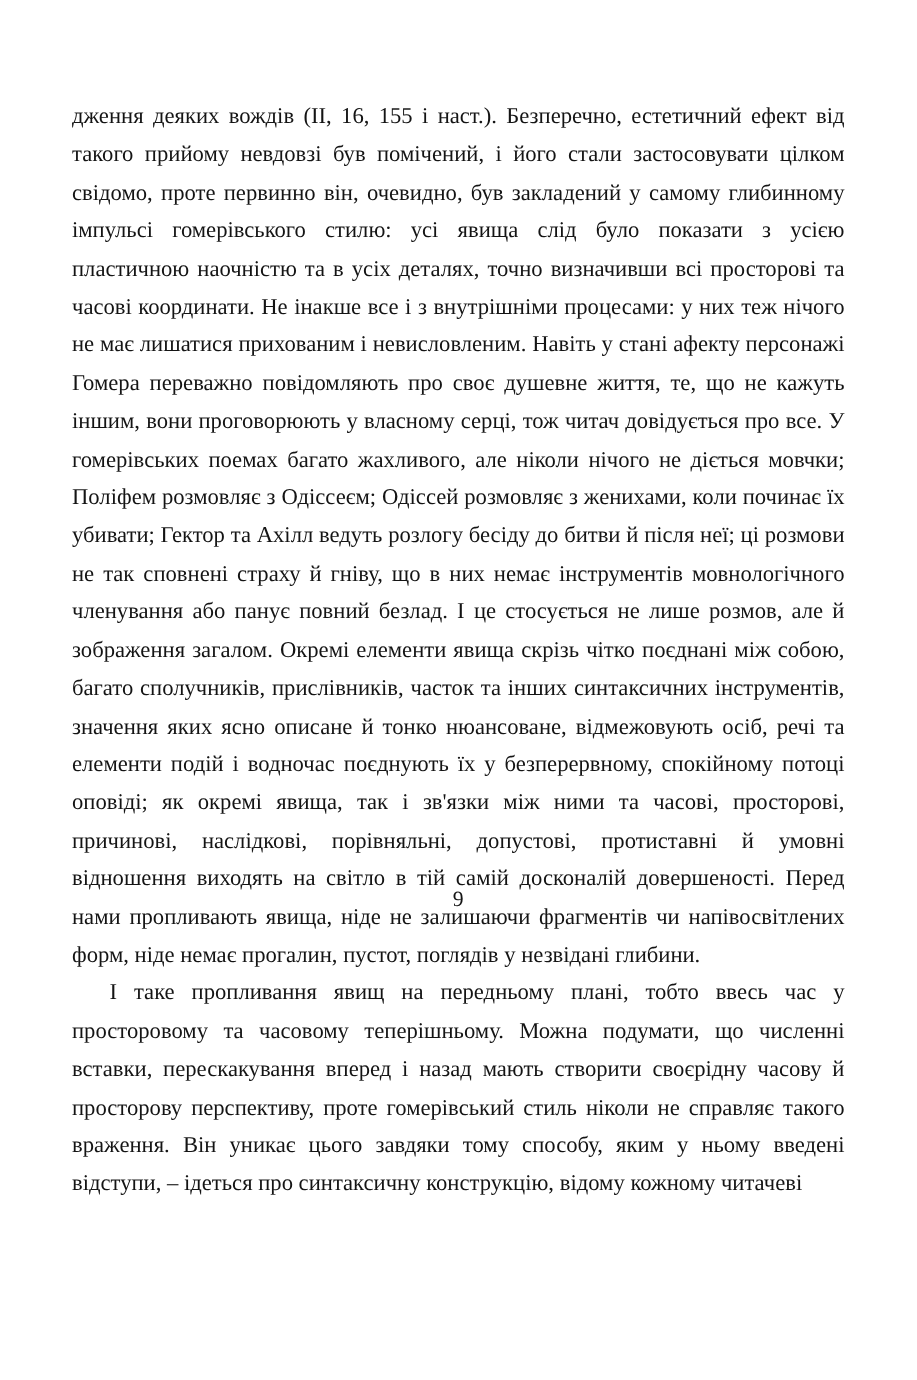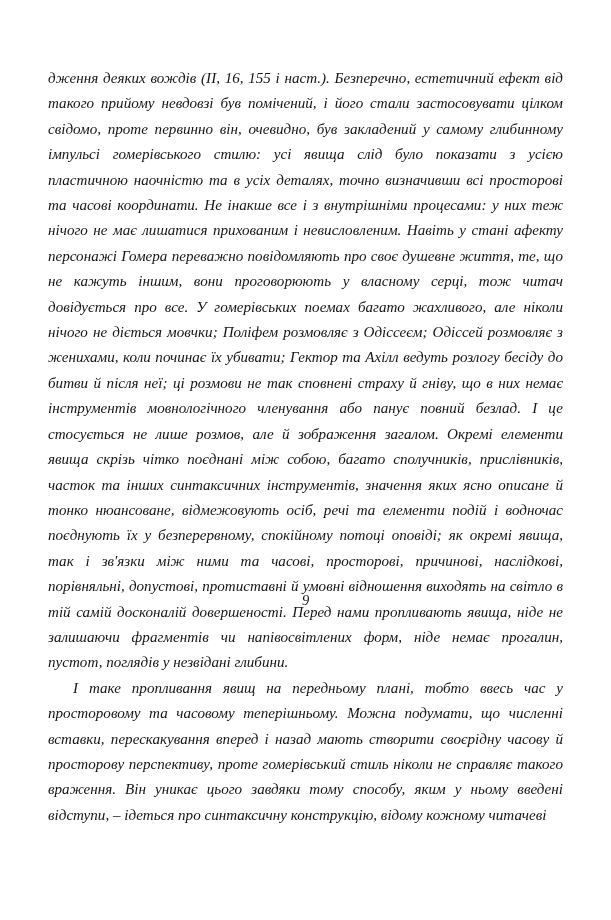--- a/index.html
+++ b/index.html
@@ -13,21 +13,20 @@
     font-family: "Liberation Serif", serif;
     color: #1a1a1a;
     overflow: hidden;
   }
   .page {
     position: relative;
     width: 611px;
     height: 657px;
     box-sizing: border-box;
     padding: 66px 48px 0 48px;
-    font-style: italic;
   }
   .body-text {
     font-size: 15.1px;
     line-height: 25.4px;
     text-align: justify;
     text-justify: inter-word;
     hyphens: none;
     color: #141414;
   }
   .body-text p {

